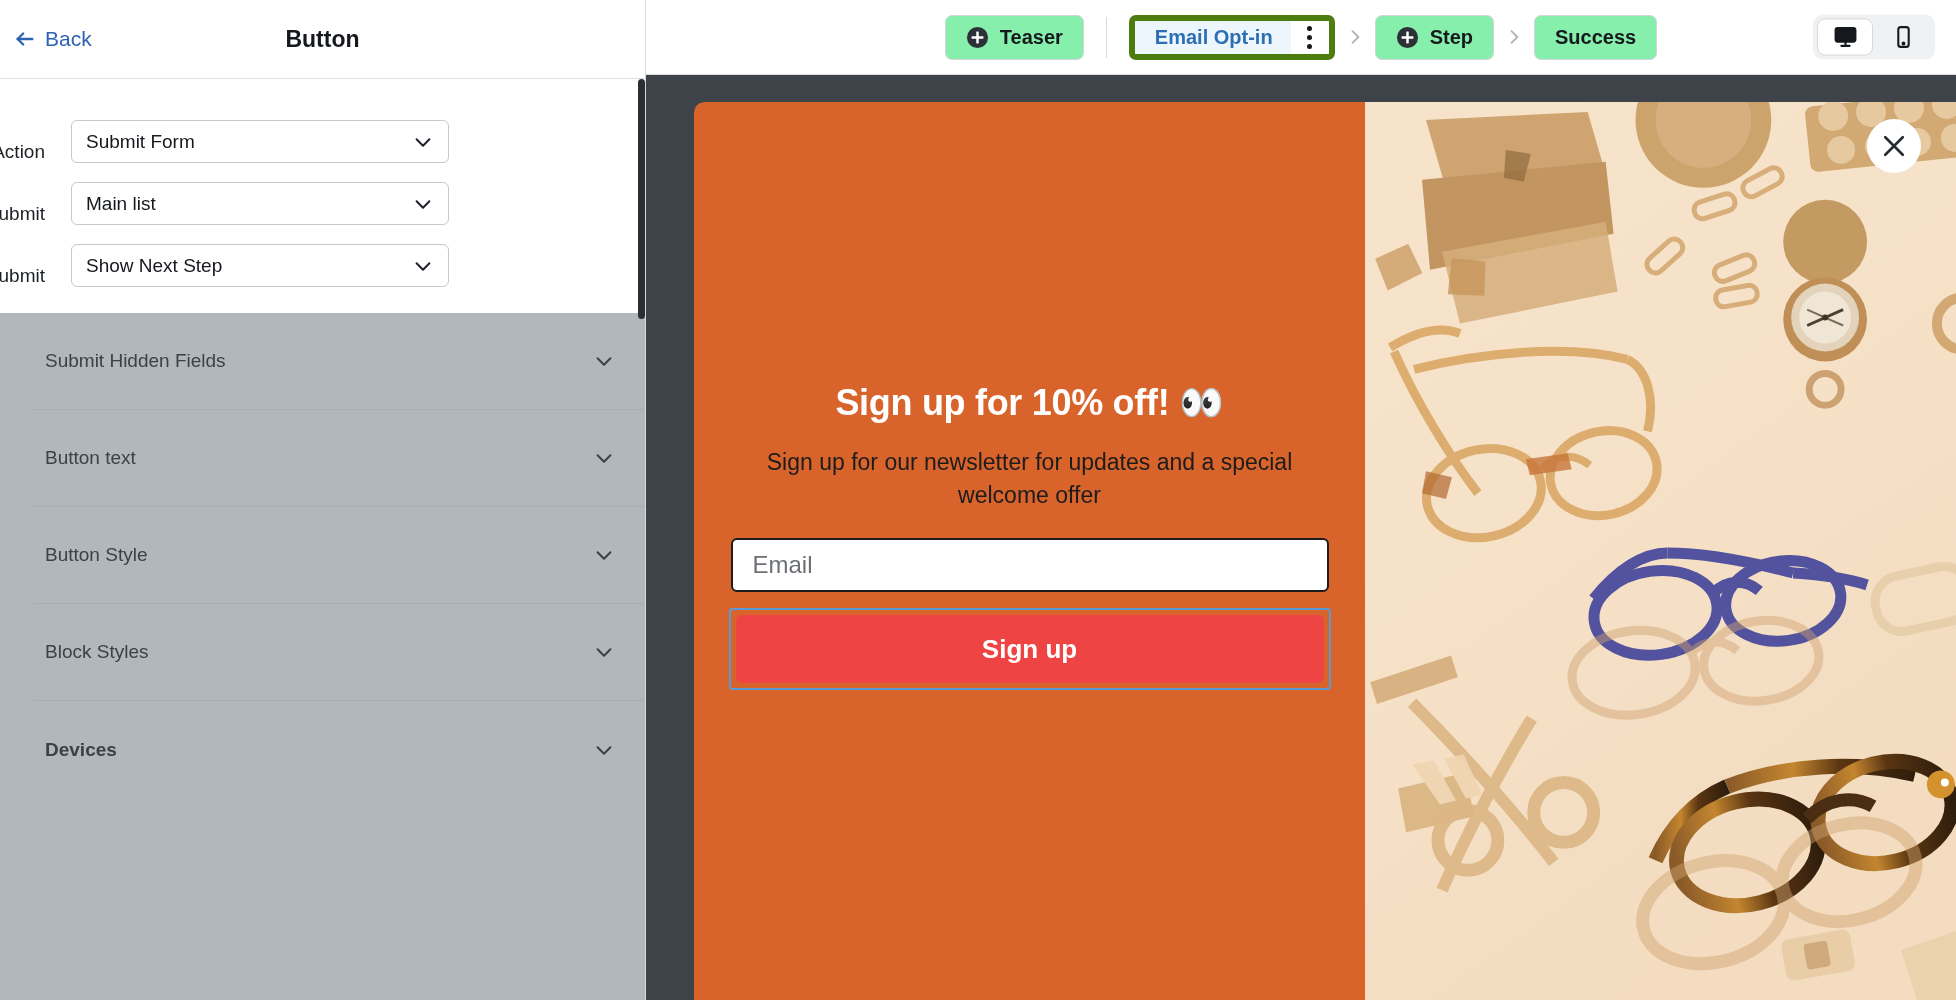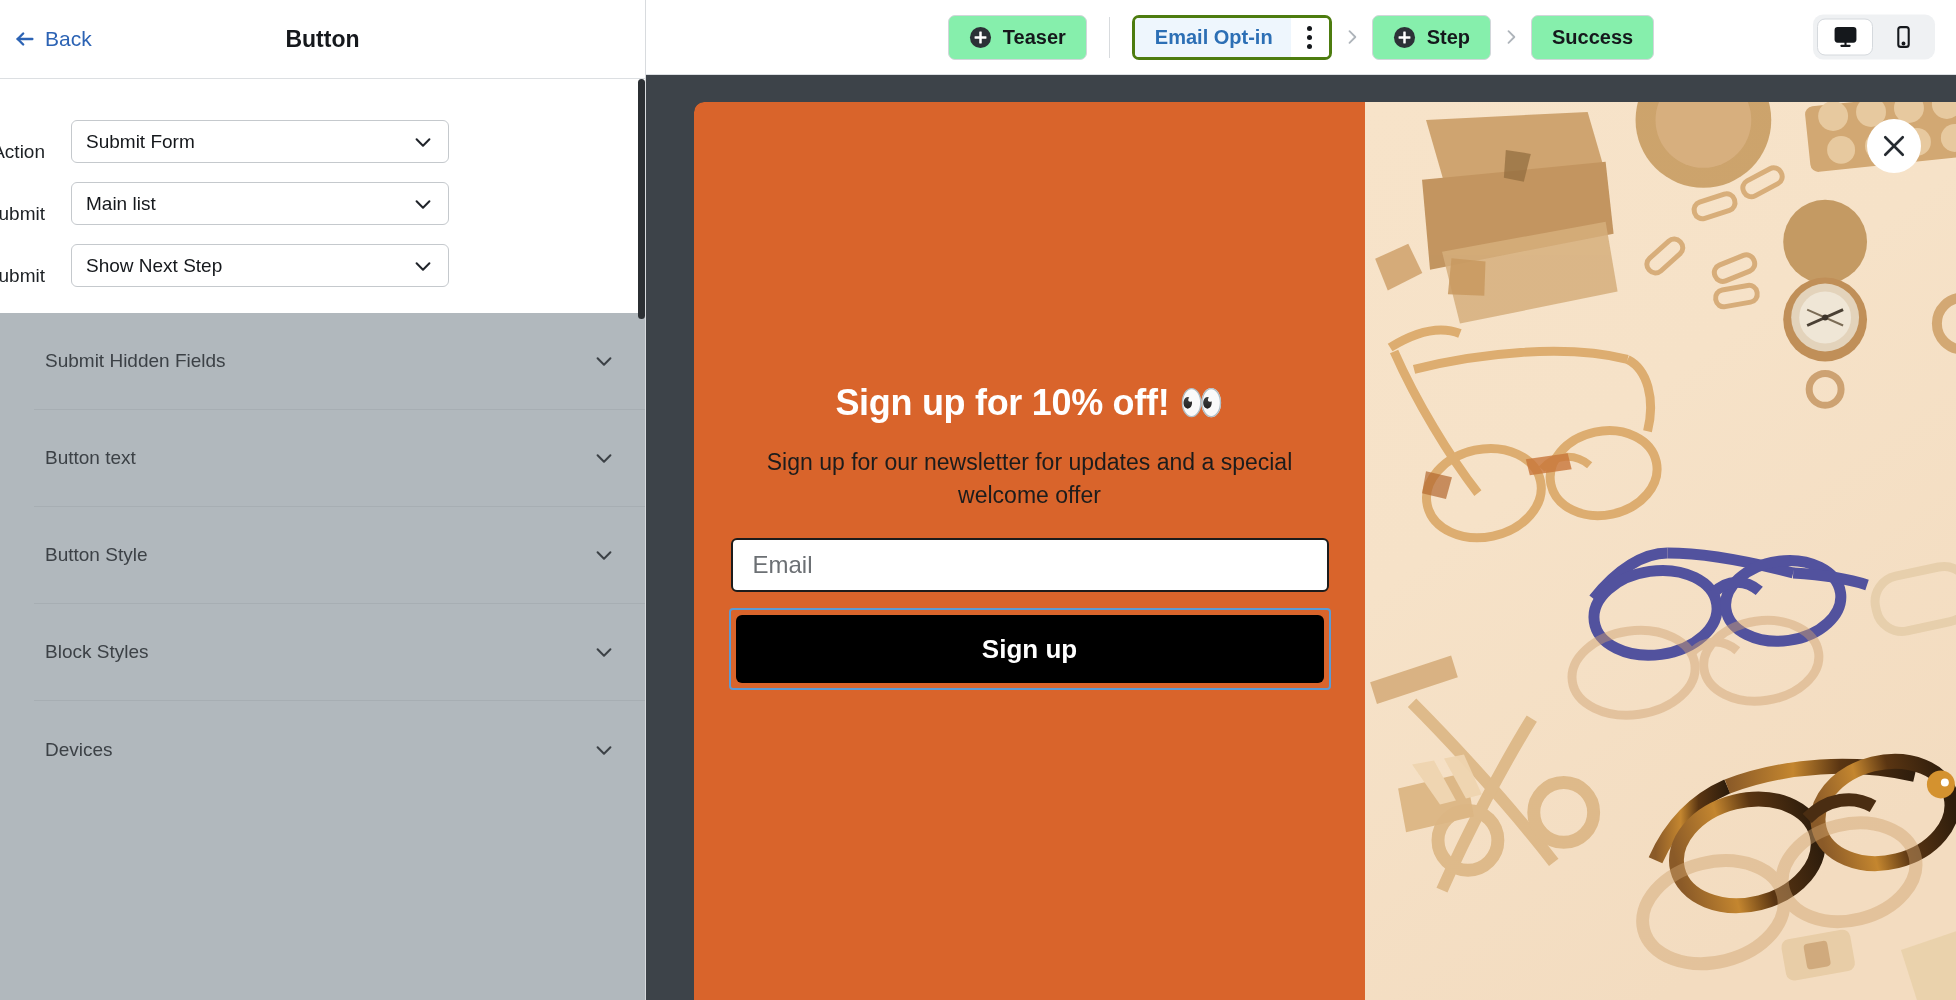--- a/index.html
+++ b/index.html
@@ -97,21 +97,21 @@
   .pill {
     display: flex; align-items: center; gap: 11px;
     height: 45px; padding: 0 20px;
     border: 1px solid #d2d6da; border-radius: 7px; background: #86efac;
     font-size: 20px; font-weight: bold; color: #15181c; cursor: pointer;
   }
   .plus-icon { width: 23px; height: 23px; display: block; }
   .divider-v { width: 1px; height: 41px; background: #d8dbde; margin: 0 22px; }
   .pill-active {
     display: flex; align-items: stretch;
-    height: 45px; border: 3px solid #4d7c0f; border-radius: 7px;
+    height: 45px; border: 6px solid #4d7c0f; border-radius: 7px;
     overflow: hidden; cursor: pointer; margin: 16px 0px; justify-content: space-between;
   }
   .pill-active .lbl {
     background: #eef6fd; color: #2c6fb5; font-size: 20px; font-weight: bold;
     display: flex; align-items: center; padding: 0 18px 0 20px;
   }
   .pill-active .kebab {
     background: #ffffff; display: flex; align-items: center; justify-content: center;
     width: 38px;
   }
@@ -159,21 +159,21 @@
     margin-top: 26px; width: 598px; height: 54px;
     background: #fff; border: 2px solid #1c1c1c; border-radius: 6px;
     display: flex; align-items: center; padding-left: 20px;
     font-size: 24px; color: #6c7074;
   }
   .signup-outline {
     margin-top: 16px; width: 602px; padding: 5px;
     border: 2px solid #5b9bd5; border-radius: 4px;
   }
   .signup-btn {
-    height: 68px; background: #000000; border-radius: 6px;
+    height: 68px; background: #ef4444; border-radius: 6px;
     display: flex; align-items: center; justify-content: center;
     font-size: 26px; font-weight: bold; color: #ffffff; cursor: pointer;
   }
   .popup-right { flex: 1 1 auto; position: relative; overflow: hidden; }
 
   .close-btn {
     position: absolute; right: 35px; top: 17px;
     width: 54px; height: 54px; border-radius: 50%;
     background: #ffffff; display: flex; align-items: center; justify-content: center;
     cursor: pointer; z-index: 5;
@@ -265,21 +265,21 @@
         </span>
       </div>
       <div class="collapsed-row">
         <span class="t">Block Styles</span>
         <span>
           <svg class="chev" viewBox="0 0 24 24" fill="none" stroke="#3c4146" stroke-width="2.2" stroke-linecap="round" stroke-linejoin="round">
               <path d="M5 9l7 7 7-7"></path>
             </svg>
         </span>
       </div>
-      <div class="collapsed-row" style="border-bottom:none;">
+      <div class="collapsed-row" style="border-bottom:none;font-weight:bold;">
         <span class="t">Devices</span>
         <span>
           <svg class="chev" viewBox="0 0 24 24" fill="none" stroke="#3c4146" stroke-width="2.2" stroke-linecap="round" stroke-linejoin="round">
               <path d="M5 9l7 7 7-7"></path>
             </svg>
         </span>
       </div>
     </div>
 
     <div class="sb-scrollbar">

